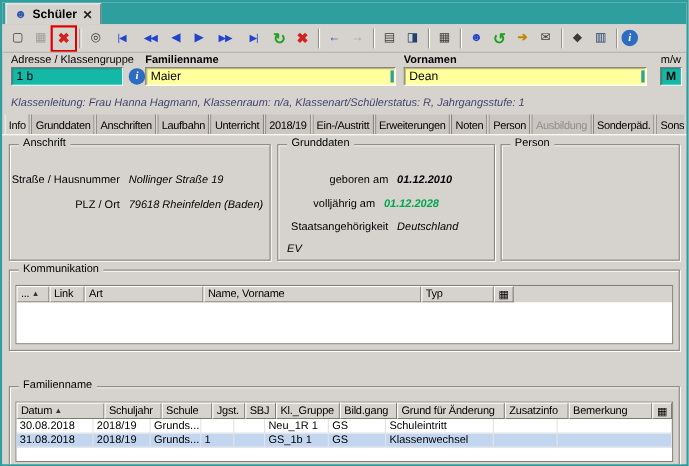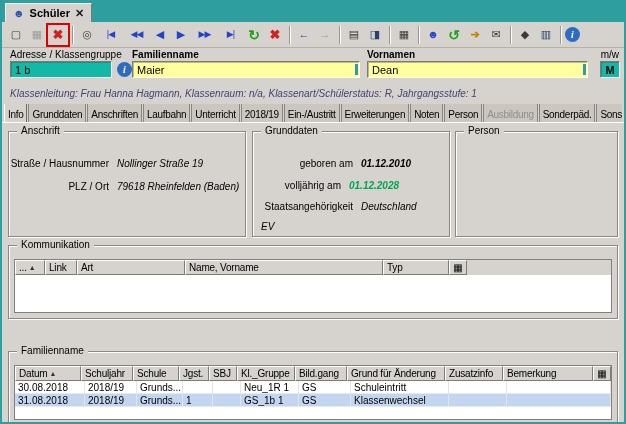--- a/index.html
+++ b/index.html
@@ -209,21 +209,21 @@
           <span class="corner-btn">▦</span>
         </div>
         <div class="gbody"></div>
       </div>
     </div>
 
     <div class="gbox" style="left:6px;right:6px;top:228px;height:74px">
       <span class="gtitle">Familienname</span>
       <div class="grid" style="left:5px;right:5px;top:13px;bottom:4px">
         <div class="ghead">
-          <span class="gh" style="width:66px">
+          <span class="gh" style="width:80px">
               <span>Datum</span>
               <span class="sort">▲</span>
             </span>
           <span class="gh" style="width:52px">Schuljahr</span>
           <span class="gh" style="width:46px">Schule</span>
           <span class="gh" style="width:30px">Jgst.</span>
           <span class="gh" style="width:28px">SBJ</span>
           <span class="gh" style="width:58px">Kl._Gruppe</span>
           <span class="gh" style="width:52px">Bild.gang</span>
           <span class="gh" style="width:98px">Grund für Änderung</span>

